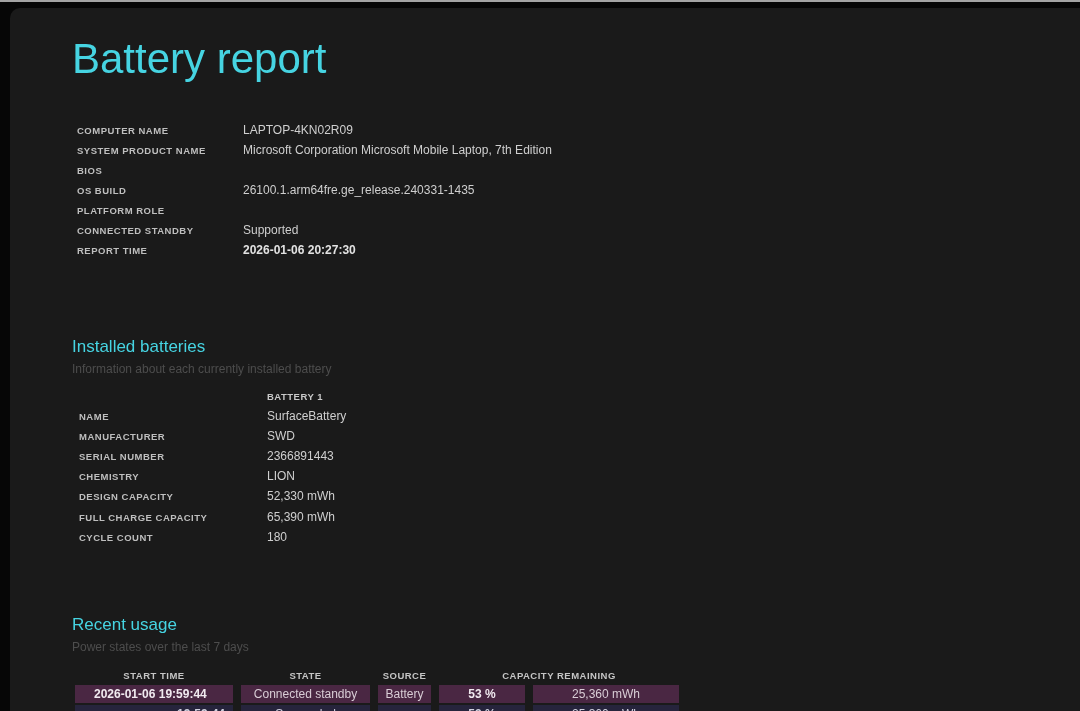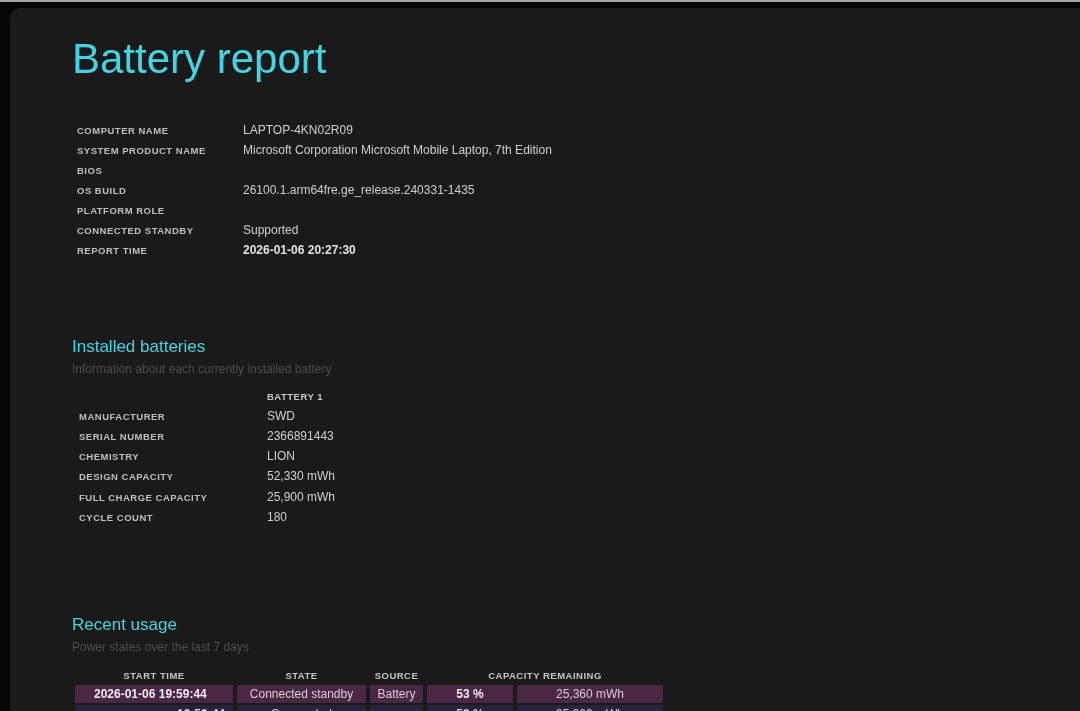--- a/index.html
+++ b/index.html
@@ -43,20 +43,21 @@
     grid-column:2; font-size:9.5px; font-weight:bold; letter-spacing:0.5px; color:#c8c8c8;
   }
   .kv-row.gap-above { margin-top:1px; }
   
   .usage { position:absolute; left:62px; top:606px; }
   .u-table { margin-left:3px; margin-top:12px; }
   .u-head, .u-row {
     display:grid;
     grid-template-columns:158px 129px 53px 86px 146px;
     column-gap:4px;
+    gap:8px;
   }
   .u-head { height:16px; margin-bottom:2px; }
   .u-head .hcell {
     display:flex; align-items:center; justify-content:center;
     font-size:9.5px; font-weight:bold; letter-spacing:0.5px; color:#c5c5c5;
   }
   .u-head .span2 { grid-column:4 / 6; }
   .u-row { height:18px; margin-bottom:2px; }
   .u-row .cell {
     display:flex; align-items:center; justify-content:center;
@@ -108,38 +109,42 @@
 
   <section class="batteries">
     <h2 class="section-heading">Installed batteries</h2>
     <p class="section-sub">Information about each currently installed battery</p>
 
     <div class="bat-grid">
       <div class="bat-col-header">
         <div class="hdr">BATTERY 1</div>
       </div>
       <div class="kv-row">
+        <div class="kv-label">NAME</div>
+        <div class="kv-value">SurfaceBattery</div>
+      </div>
+      <div class="kv-row">
         <div class="kv-label">MANUFACTURER</div>
         <div class="kv-value">SWD</div>
       </div>
       <div class="kv-row">
         <div class="kv-label">SERIAL NUMBER</div>
         <div class="kv-value">2366891443</div>
       </div>
       <div class="kv-row">
         <div class="kv-label">CHEMISTRY</div>
         <div class="kv-value">LION</div>
       </div>
       <div class="kv-row">
         <div class="kv-label">DESIGN CAPACITY</div>
         <div class="kv-value">52,330 mWh</div>
       </div>
       <div class="kv-row gap-above">
         <div class="kv-label">FULL CHARGE CAPACITY</div>
-        <div class="kv-value">25,900 mWh</div>
+        <div class="kv-value">65,390 mWh</div>
       </div>
       <div class="kv-row">
         <div class="kv-label">CYCLE COUNT</div>
         <div class="kv-value">180</div>
       </div>
     </div>
   </section>
 
   <section class="usage">
     <h2 class="section-heading">Recent usage</h2>

